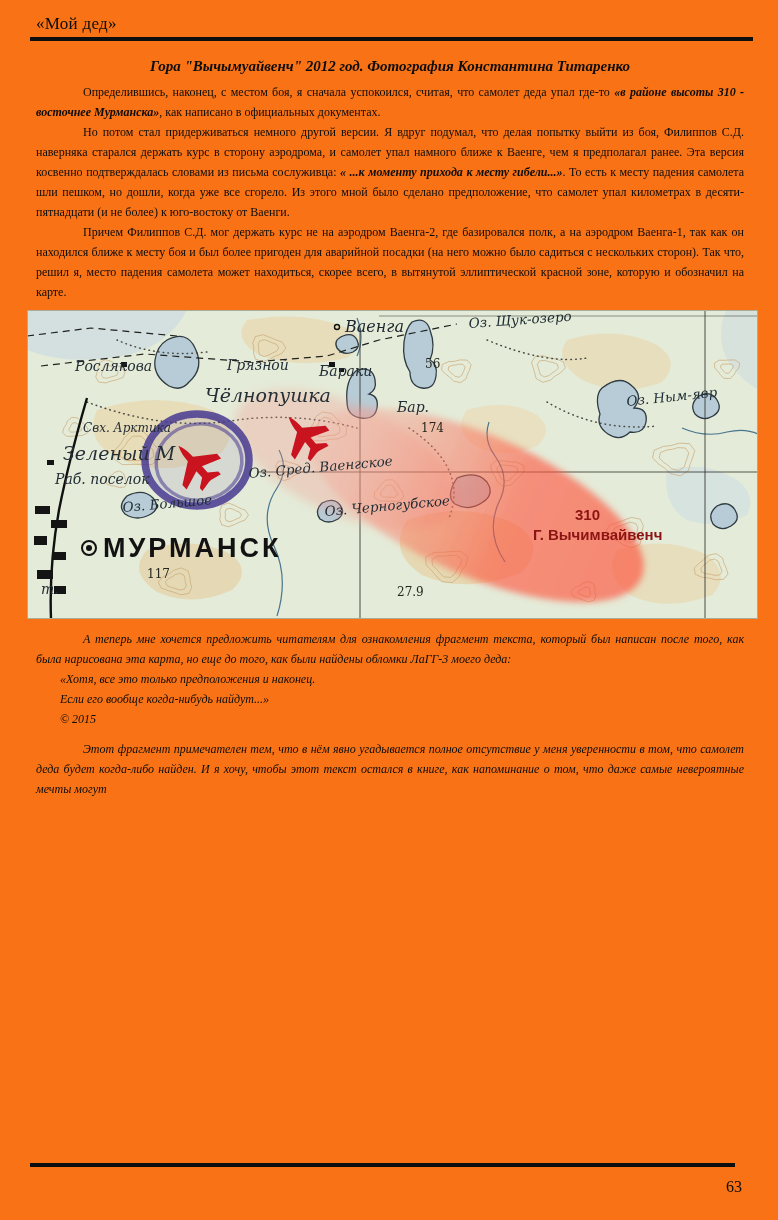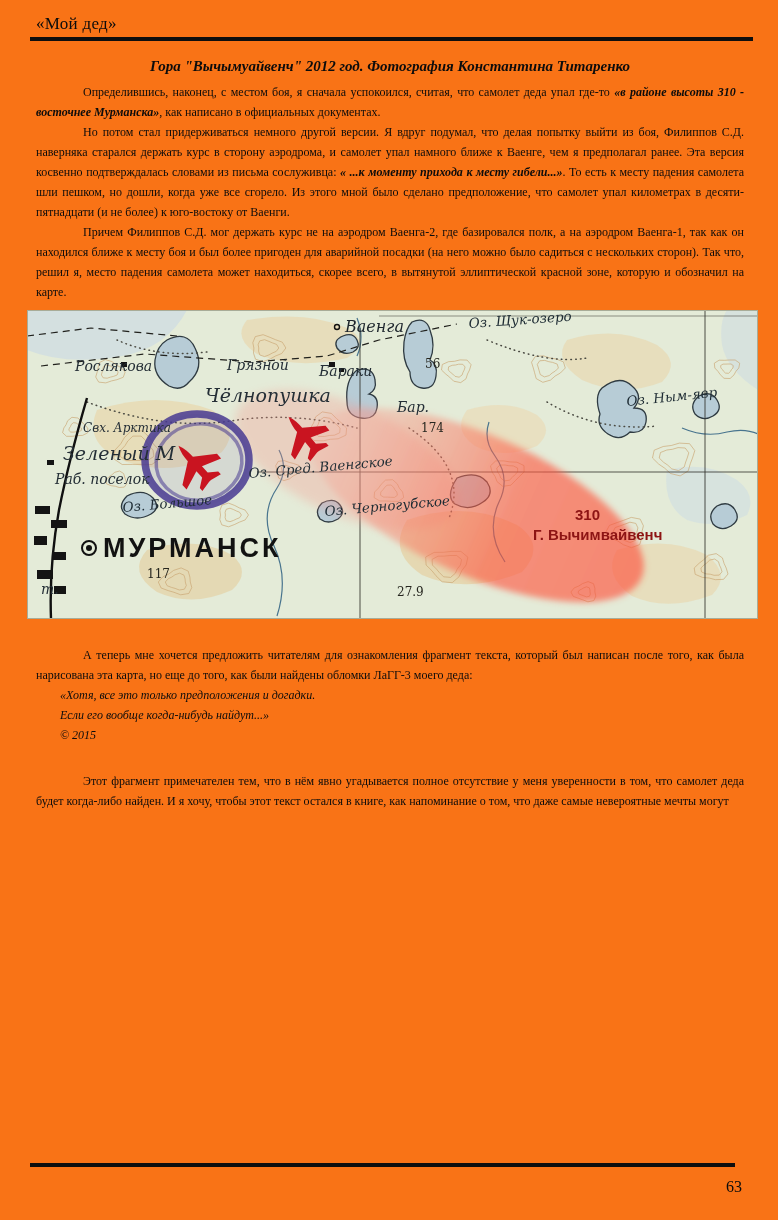--- a/index.html
+++ b/index.html
@@ -4,21 +4,21 @@
 <style>
   html,body{margin:0;padding:0;background:#ffffff;}
   .page{position:relative;width:778px;height:1220px;background:#f97316;overflow:hidden;
         font-family:"Liberation Serif",serif;color:#0c0c0c;}
   .header-title{position:absolute;left:36px;top:14px;font-size:17px;letter-spacing:.3px;}
   .rule-top{position:absolute;left:30px;right:25px;top:37px;height:4px;background:#0e0e0e;}
   .content{position:absolute;left:36px;right:34px;top:56px;}
   .photo-caption{text-align:center;font-style:italic;font-weight:bold;font-size:15px;line-height:20px;margin:0 0 6px 0;}
   .para{margin:0;text-align:justify;text-indent:47px;font-size:12px;line-height:20px;}
   .para.quote{font-style:italic;text-indent:24px;}
-  .para.gap{margin-top:26px;}
+  .para.gap{margin-top:10px;font-style:italic;}
   .seg-bolditalic{font-weight:bold;font-style:italic;}
   .map-wrap{width:731px;margin:8px 0 6px -9px;line-height:0;}
   
   .mlbl{font-family:"DejaVu Serif",serif;fill:#242e36;}
   .lbl-town{font-size:16px;font-style:italic;fill:#1c242c;}
   .lbl-water{font-size:13.5px;font-style:italic;fill:#1d2b33;}
   .lbl-script{font-size:14px;font-style:italic;}
   .lbl-script-lg{font-size:19px;font-style:italic;}
   .lbl-small{font-size:12px;font-style:italic;}
   .lbl-city{font-size:27px;font-weight:bold;font-family:"Liberation Sans",sans-serif;letter-spacing:3px;fill:#121212;font-style:normal;}
@@ -214,21 +214,21 @@
             <text x="370" y="286" class="mlbl lbl-num">27.9</text>
             <text x="14" y="284" class="mlbl lbl-script">т.</text>
           </g>
 
         <rect x="0.5" y="0.5" width="730" height="308" fill="none" stroke="#a8ac98"></rect>
       </svg>
     </div>
 
     <div id="body-bottom">
         <p class="para gap"><span>А теперь мне хочется предложить читателям для ознакомления фрагмент текста, который был написан после того, как была нарисована эта карта, но еще до того, как были найдены обломки ЛаГГ-3 моего деда:</span></p>
-        <p class="para quote"><span>«Хотя, все это только предположения и догадки.</span></p>
+        <p class="para quote"><span>«Хотя, все это только предположения и наконец.</span></p>
         <p class="para quote"><span>Если его вообще когда-нибудь найдут...»</span></p>
         <p class="para quote"><span>© 2015</span></p>
         <p class="para gap"><span>Этот фрагмент примечателен тем, что в нём явно угадывается полное отсутствие у меня уверенности в том, что самолет деда будет когда-либо найден. И я хочу, чтобы этот текст остался в книге, как напоминание о том, что даже самые невероятные мечты могут</span></p>
       </div>
   </div>
 
   <div class="rule-bottom"></div>
   <div class="page-num">63</div>
 </div>
 

